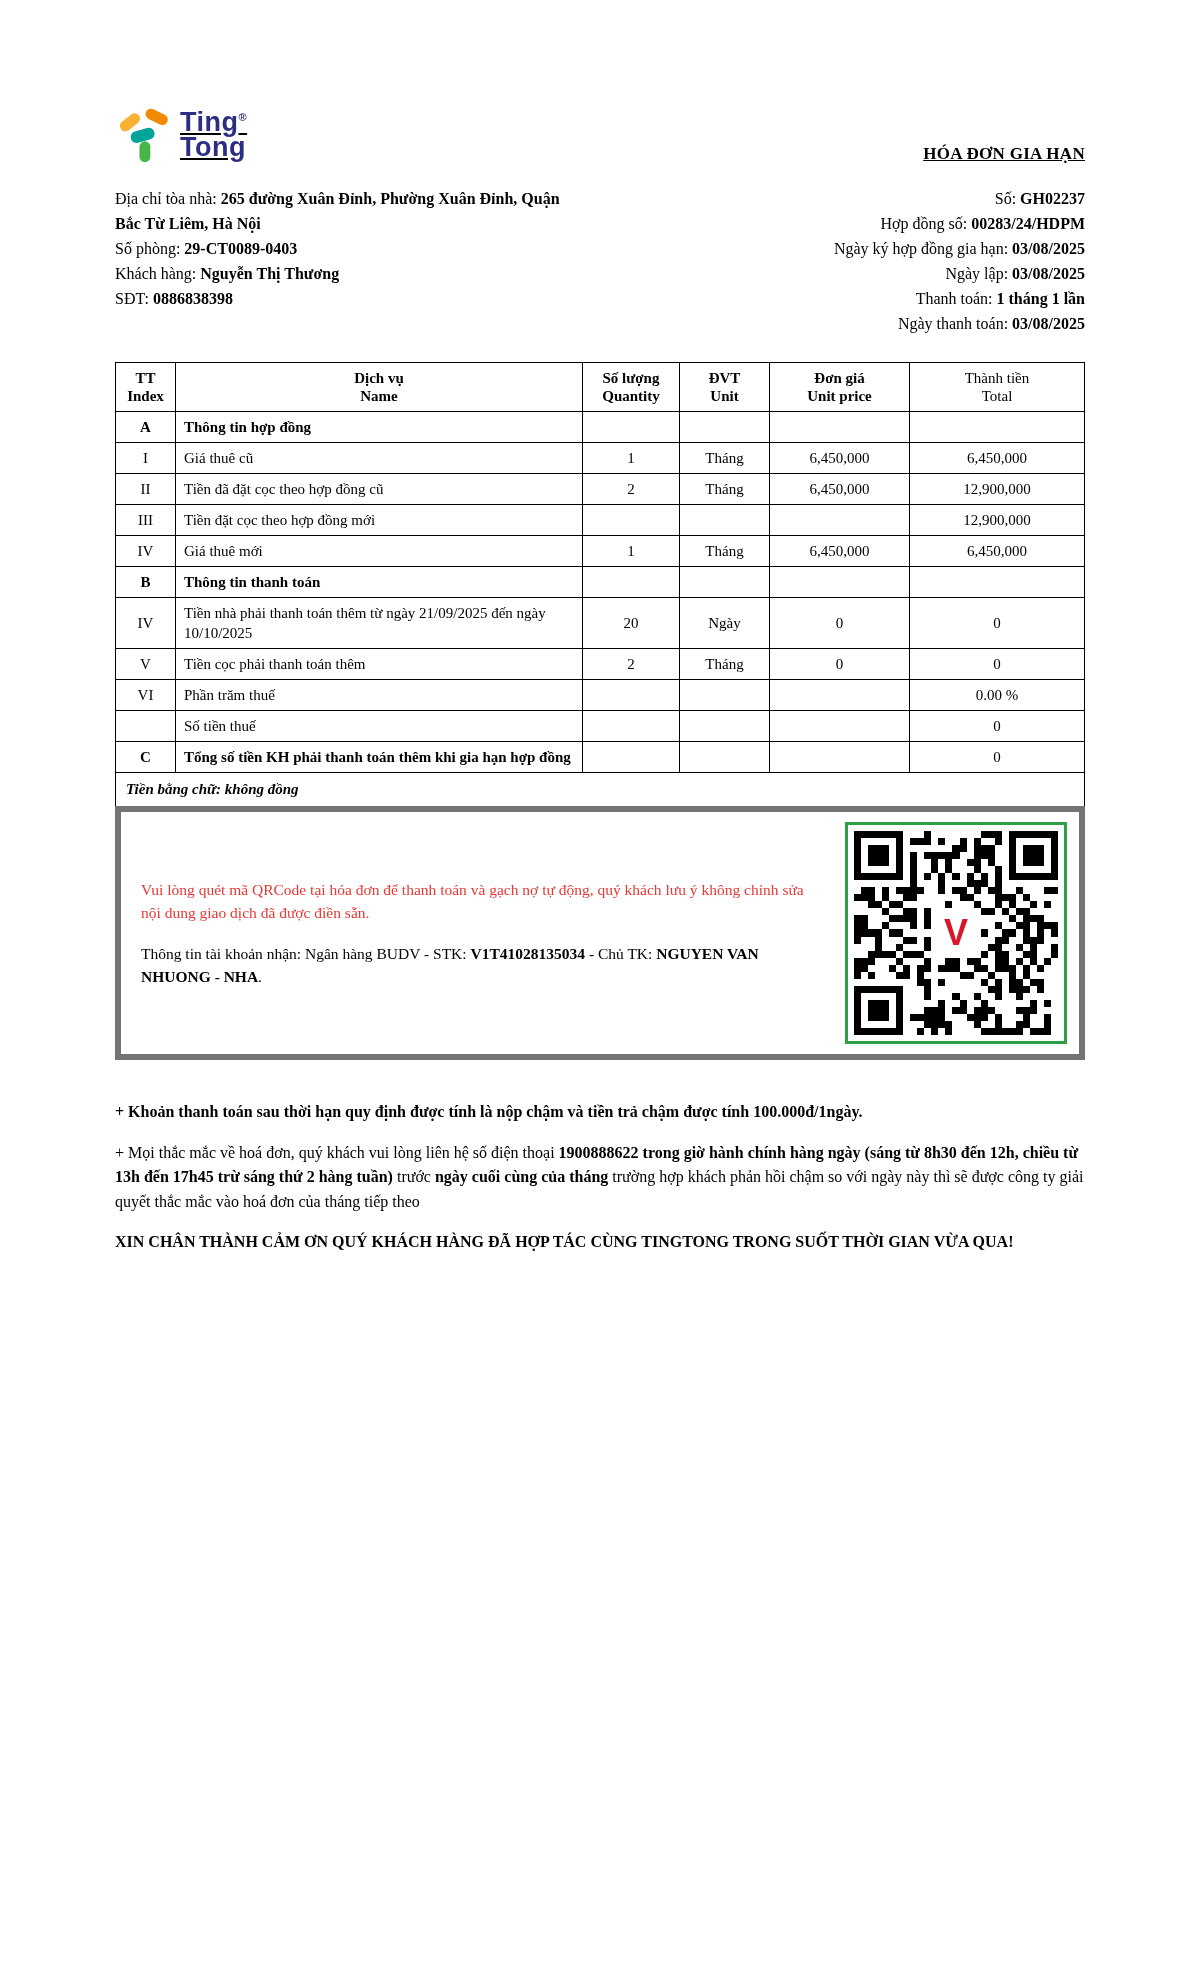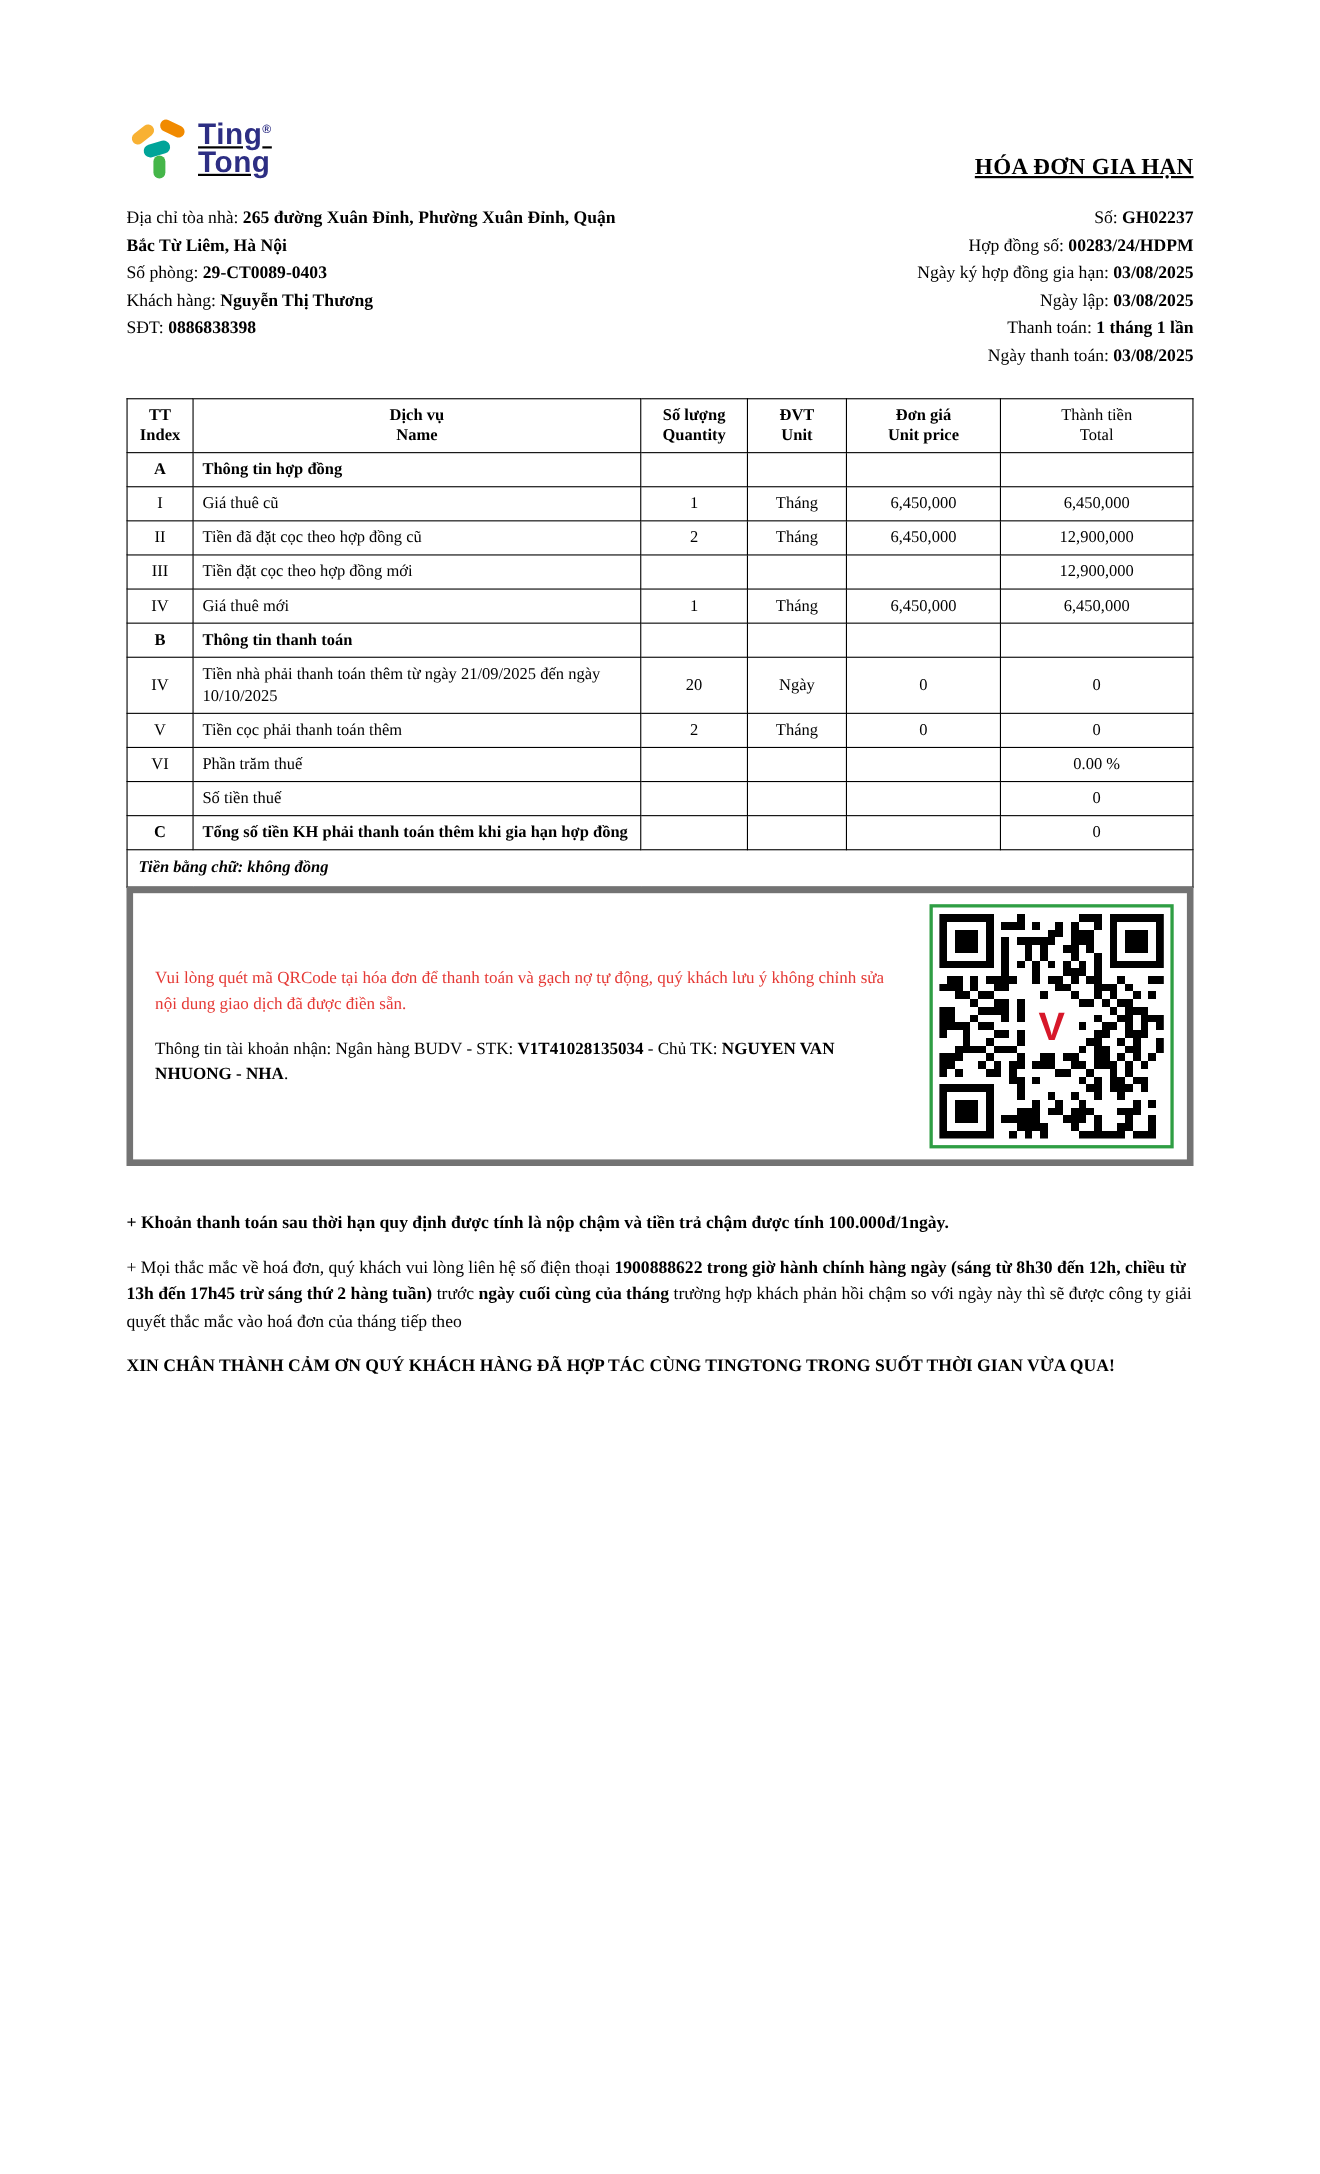--- a/index.html
+++ b/index.html
@@ -18,21 +18,21 @@
   }
   
   .header{display:flex;justify-content:space-between;align-items:flex-end;text-decoration:underline;}
   .logo{display:flex;align-items:center;gap:7px;}
   .logo-icon{width:58px;height:58px;flex:none;}
   .logo-text{
     font-family:"Liberation Sans","DejaVu Sans",sans-serif;font-weight:700;
     font-size:27px;line-height:25px;color:var(--brand-navy);letter-spacing:.5px;
   }
   .reg{font-size:11px;vertical-align:super;line-height:0;}
-  .doc-title{font-size:21px;font-weight:700;margin:0;padding-top:14px;letter-spacing:.3px;}
+  .doc-title{font-size:17px;font-weight:700;margin:0;padding-top:14px;letter-spacing:.3px;}
   
   .info{display:flex;justify-content:space-between;margin-top:22px;line-height:25px;}
   .info-left{width:445px;}
   .info-right{text-align:right;}
   .info p{margin:0;}
   .b{font-weight:700;}
   
   table.main{border-collapse:collapse;width:100%;margin-top:26px;font-size:15px;}
   .main th,.main td{border:1px solid #000;padding:5px 8px;vertical-align:middle;}
   .main th{text-align:center;line-height:18px;padding:6px 4px;font-size:15px;}

